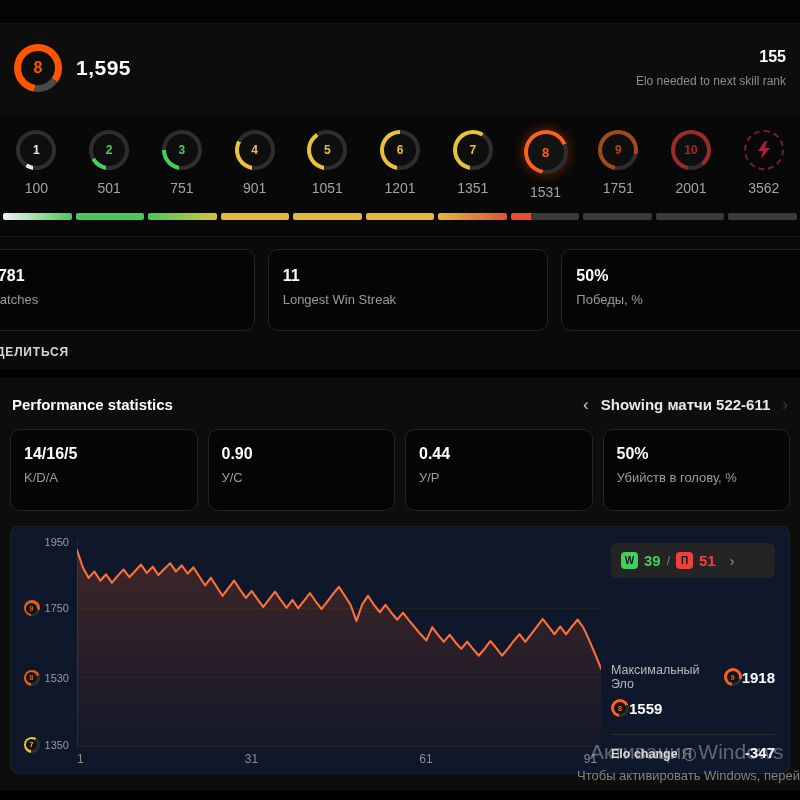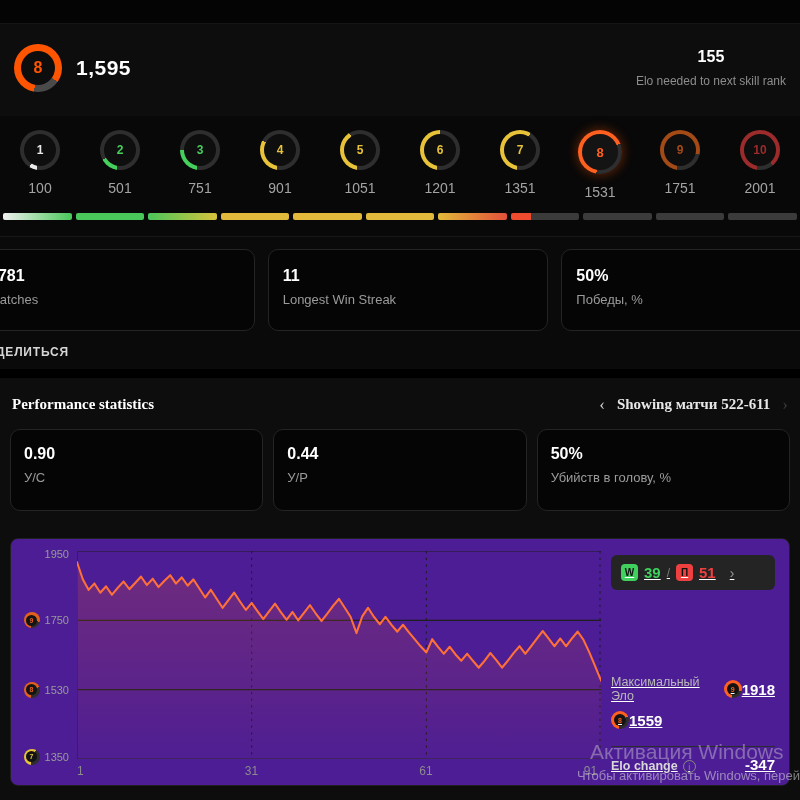--- a/index.html
+++ b/index.html
@@ -11,21 +11,21 @@
   .elo-header { background:#0d0d0d; padding:20px 14px 24px; display:flex;
     justify-content:space-between; align-items:center; }
   .elo-left { display:flex; align-items:center; gap:14px; }
   .big-gauge { width:48px; height:48px; border-radius:50%;
     background:conic-gradient(from 190deg,#ff5500 0 82%,#4a4a4a 82% 100%);
     display:grid; place-items:center; }
   .big-gauge .inner { width:34px; height:34px; border-radius:50%; background:#0d0d0d;
     display:grid; place-items:center; color:#ff5500; font-weight:bold; font-size:16px; }
   .elo-value { font-size:21px; font-weight:bold; letter-spacing:.5px; }
   .elo-right { text-align:right; }
-  .next-rank-value { font-size:16px; font-weight:bold;text-align:center; }
+  .next-rank-value { font-size:16px; font-weight:bold; }
   .next-rank-label { font-size:12px; color:#8d8d8d; margin-top:8px; }
 
   
   .ladder { background:#080808; padding:14px 0 16px; }
   .ladder-row { display:flex; }
   .ladder-item { flex:1; display:flex; flex-direction:column; align-items:center; }
   .gauge { border-radius:50%; display:grid; place-items:center; }
   .gauge .g-inner { border-radius:50%; display:grid; place-items:center; font-weight:bold; }
   .gauge.current { box-shadow:0 0 12px rgba(255,85,0,.45); }
   .ladder-value { margin-top:10px; font-size:14px; color:#a3a3a3; }
@@ -42,33 +42,33 @@
   .card-value { font-size:16px; font-weight:bold; }
   .card-label { font-size:13px; color:#9b9b9b; margin-top:7px; }
   .share-btn { display:inline-block; margin:14px 0 10px -4px; font-size:12px;
     font-weight:bold; color:#d6d6d6; letter-spacing:.8px; background:none; border:none;
     font-family:inherit; cursor:pointer; }
   .page-gap { height:9px; background:#000; }
 
   
   .perf { background:#0d0d0d; padding:14px 10px 16px; }
   .perf-head { display:flex; justify-content:space-between; align-items:center;
-    margin:4px 2px 16px;font-family:Liberation Serif, serif; }
+    margin:4px 2px 16px; }
   .perf-title { font-size:15px; font-weight:bold; }
   .pager { display:flex; align-items:center; gap:12px; }
   .pager-label { font-size:15px; font-weight:bold; color:#e8e8e8; }
   .chev { font-size:17px; background:none; border:none; color:#cfcfcf; cursor:pointer;
     font-family:inherit; line-height:1; }
   .chev.disabled { color:#3c3c3c; }
   .stat-cards { display:flex; gap:10px; }
   .stat-cards .card { padding:15px 13px; }
 
   
-  .chart-card { margin-top:27px; background:#4c1d95; border:1px solid #202020;
-    border-radius:8px; height:248px; display:flex; padding:12px 8px 4px 4px;text-decoration:underline; }
+  .chart-card { margin-top:15px; background:#0f172a; border:1px solid #202020;
+    border-radius:8px; height:248px; display:flex; padding:12px 8px 4px 4px; }
   .chart-main { flex:1; display:flex; flex-direction:column; min-width:0; }
   .plot-row { display:flex; flex:1; }
   .y-axis { width:62px; position:relative; }
   .y-tick { position:absolute; right:8px; transform:translateY(-50%); display:flex;
     align-items:center; gap:5px; font-size:11px; color:#9a9a9a; }
   .plot { flex:1; position:relative; }
   .plot svg { display:block; width:100%; height:100%; }
   .x-axis { height:22px; margin-left:62px; position:relative; font-size:12px; color:#8b8b8b; }
   .x-tick { position:absolute; top:5px; }
 
@@ -171,20 +171,28 @@
           <div class="g-inner" style="height: 32px; width: 32px; background: rgb(14, 14, 14); color: rgb(163, 74, 22); font-size: 12px;">9</div>
         </div>
         <div class="ladder-value">1751</div>
       </div>
       <div class="ladder-item">
         <div class="gauge" style="height: 40px; width: 40px; background: conic-gradient(from 190deg, rgb(156, 43, 43) 0deg, rgb(156, 43, 43) 86%, rgb(46, 46, 46) 86%, rgb(46, 46, 46) 100%);">
           <div class="g-inner" style="height: 32px; width: 32px; background: rgb(14, 14, 14); color: rgb(156, 43, 43); font-size: 12px;">10</div>
         </div>
         <div class="ladder-value">2001</div>
       </div>
+      <div class="ladder-item">
+        <div class="challenger">
+          <svg width="16" height="20" viewBox="0 0 16 20">
+            <polygon points="9,1 2,11 7,11 5,19 14,8 9,8 11,1" fill="#b02038"></polygon>
+          </svg>
+        </div>
+        <div class="ladder-value">3562</div>
+      </div>
     </div>
   <div class="progress-row" id="progress-row">
       <span class="seg" style="background: linear-gradient(90deg, rgb(240, 240, 240), rgb(73, 199, 90));"></span>
       <span class="seg" style="background: rgb(73, 199, 90);"></span>
       <span class="seg" style="background: linear-gradient(90deg, rgb(73, 199, 90), rgb(216, 194, 60));"></span>
       <span class="seg" style="background: rgb(226, 185, 58);"></span>
       <span class="seg" style="background: rgb(226, 185, 58);"></span>
       <span class="seg" style="background: rgb(226, 185, 58);"></span>
       <span class="seg" style="background: linear-gradient(90deg, rgb(226, 185, 58), rgb(226, 80, 58));"></span>
       <span class="seg" style="background: linear-gradient(90deg, rgb(239, 75, 47) 0%, rgb(239, 75, 47) 30%, rgb(59, 59, 59) 30%, rgb(59, 59, 59) 100%);"></span>
@@ -218,20 +226,24 @@
   <div class="perf-head">
     <div class="perf-title">Performance statistics</div>
     <div class="pager">
       <button class="chev">‹</button>
       <span class="pager-label">Showing матчи 522-611</span>
       <button class="chev disabled">›</button>
     </div>
   </div>
 
   <div class="stat-cards" id="stat-cards">
+      <div class="card">
+        <div class="card-value">14/16/5</div>
+        <div class="card-label">K/D/A</div>
+      </div>
       <div class="card">
         <div class="card-value">0.90</div>
         <div class="card-label">У/С</div>
       </div>
       <div class="card">
         <div class="card-value">0.44</div>
         <div class="card-label">У/Р</div>
       </div>
       <div class="card">
         <div class="card-value">50%</div>

